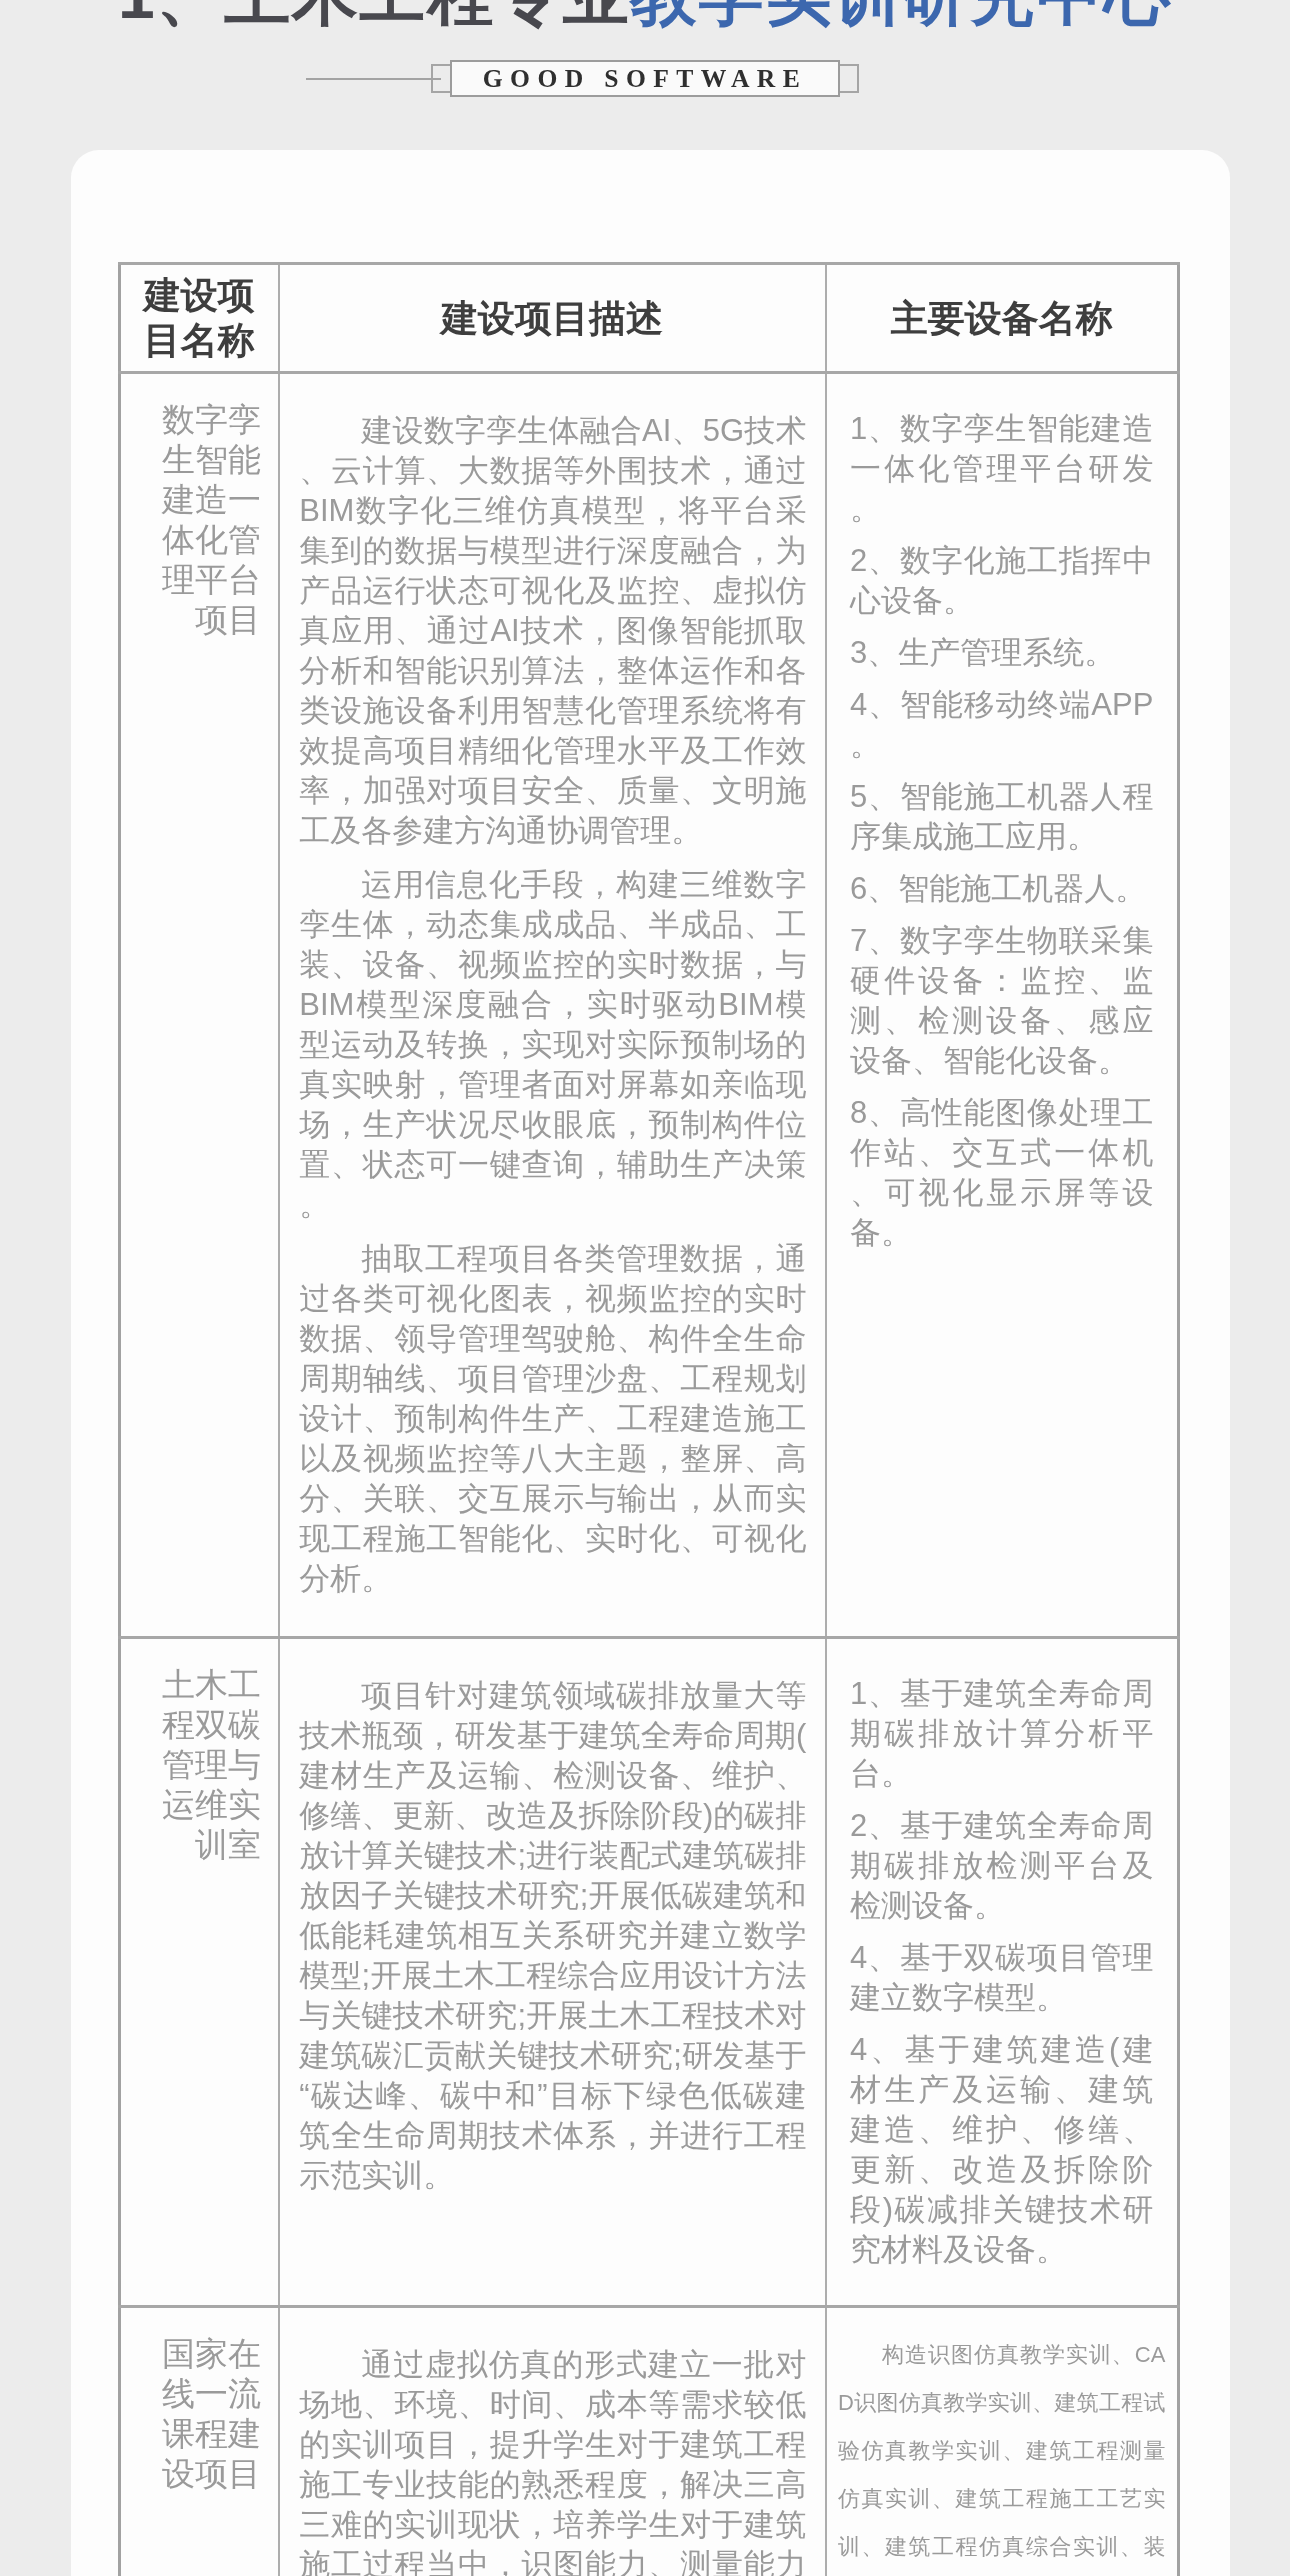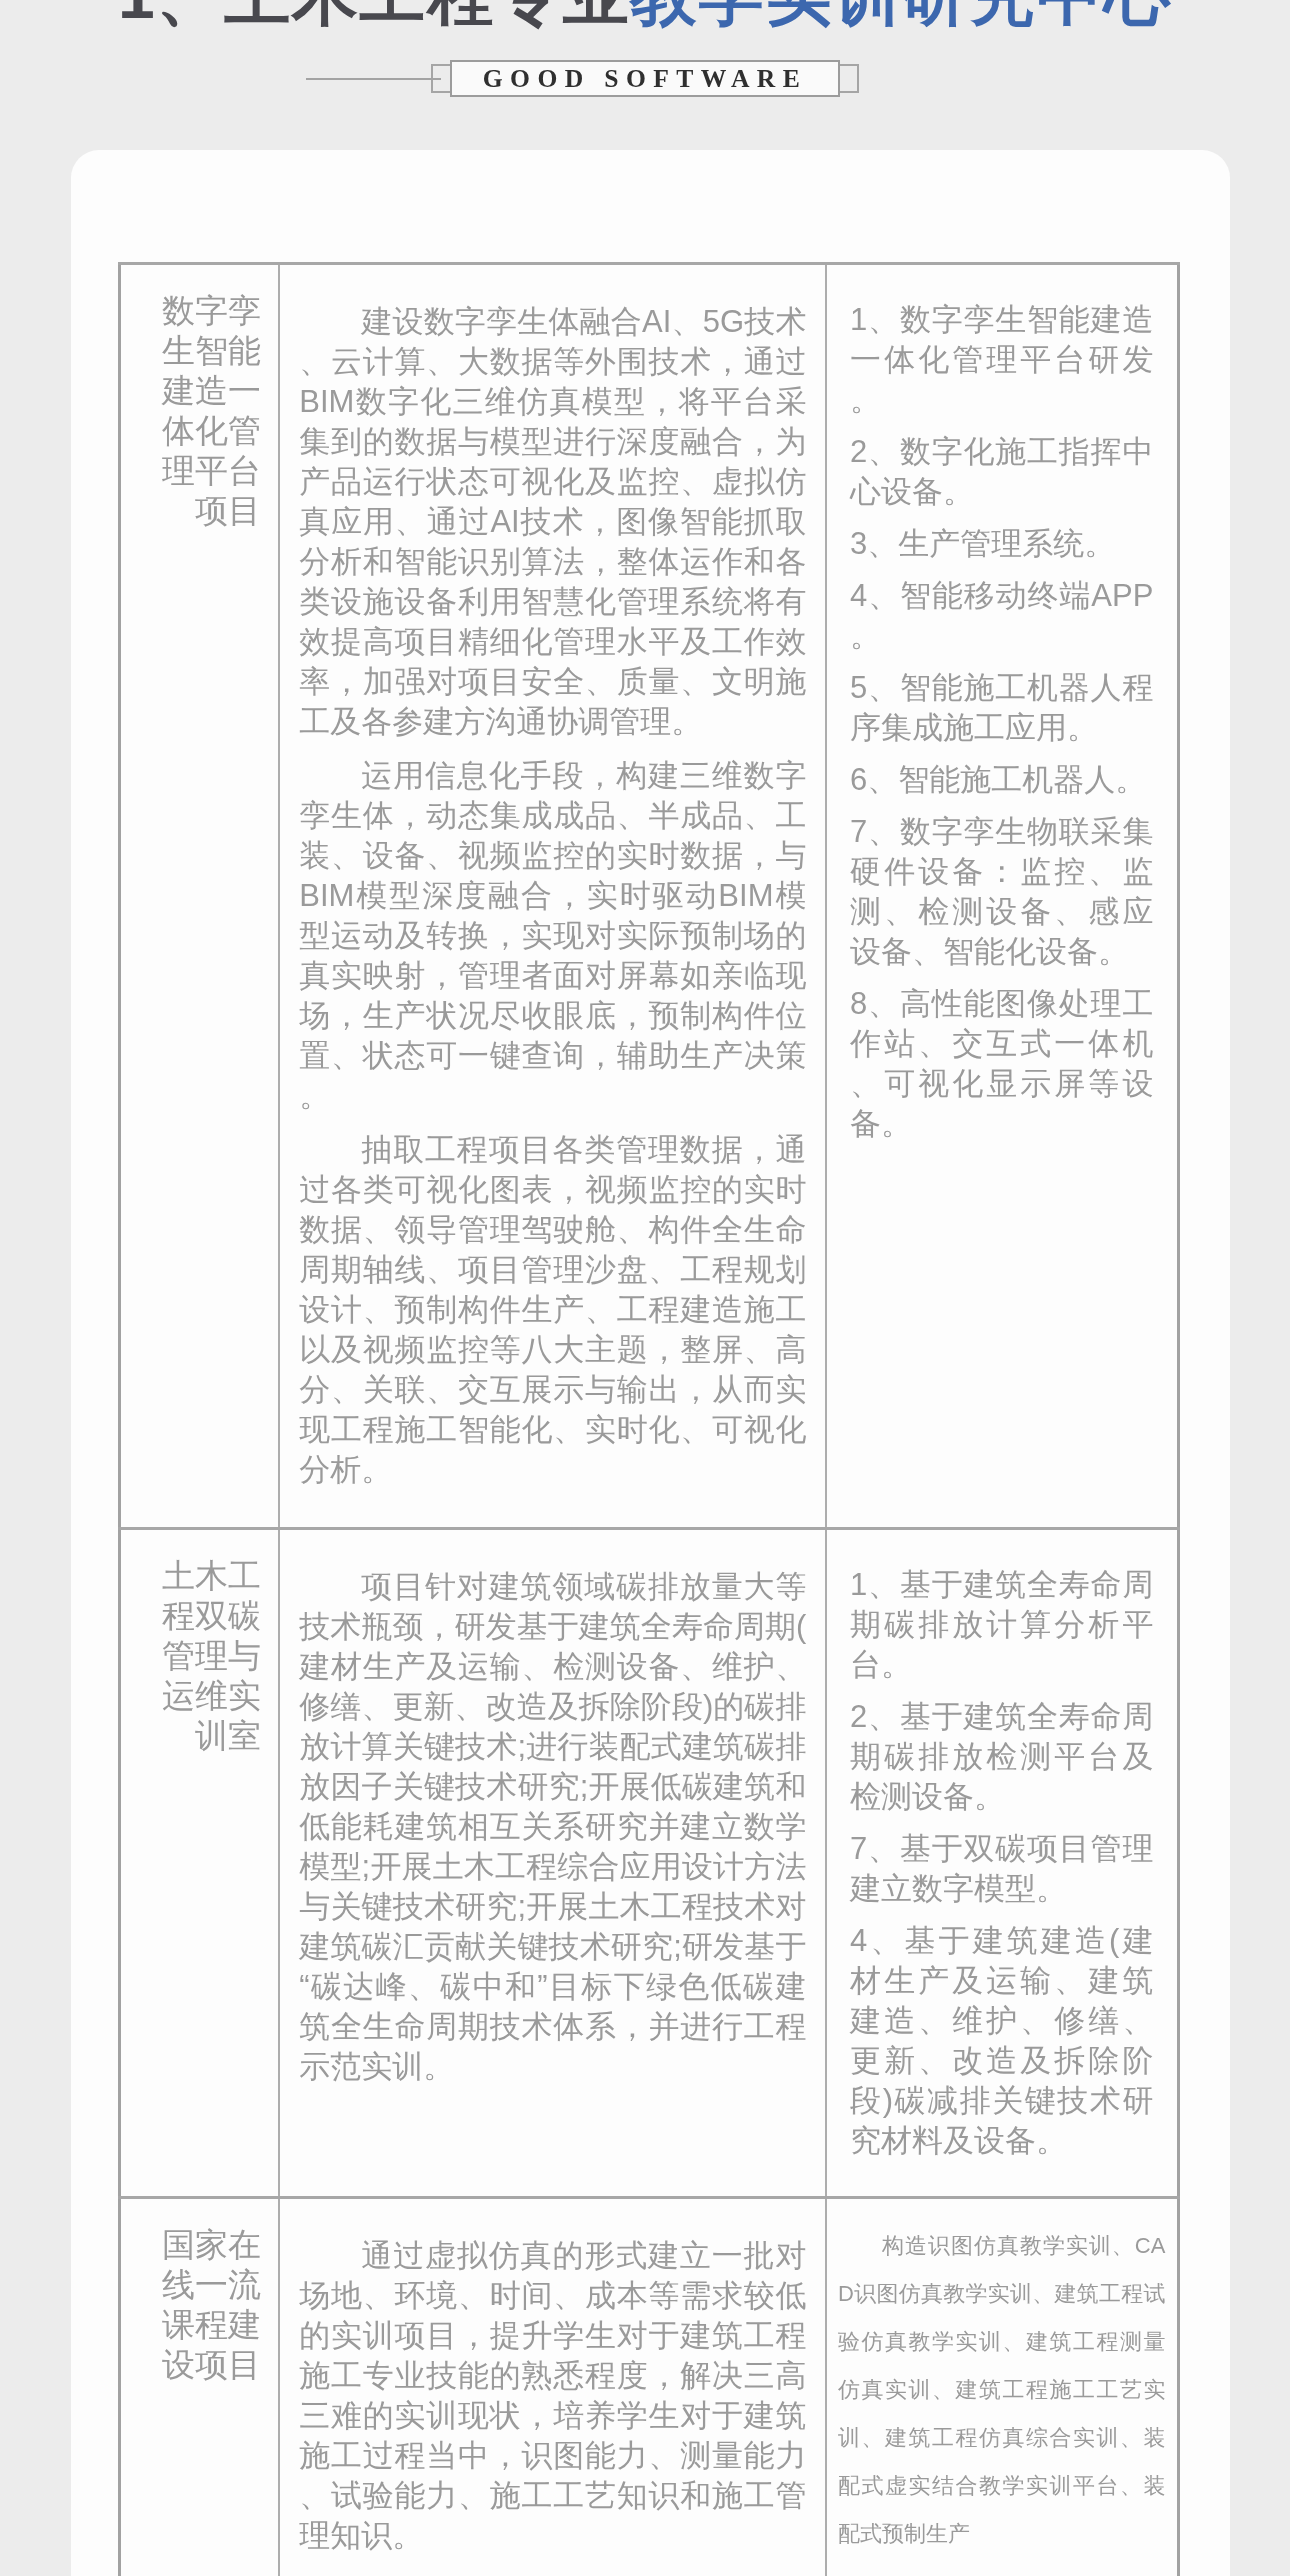--- a/index.html
+++ b/index.html
@@ -154,20 +154,25 @@
 </div>
 
 <div class="card">
   <table class="main-table">
     <colgroup>
       <col style="width:159px">
       <col style="width:547px">
       <col style="width:353px">
     </colgroup>
     <tbody>
+        <tr>
+      <th class="hdr">建设项目名称</th>
+      <th class="hdr">建设项目描述</th>
+      <th class="hdr">主要设备名称</th>
+    </tr>
 
     <tr>
       <td class="name-cell">数字孪生智能建造一体化管理平台项目</td>
       <td class="desc-cell">
         <p class="para">建设数字孪生体融合AI、5G技术、云计算、大数据等外围技术，通过BIM数字化三维仿真模型，将平台采集到的数据与模型进行深度融合，为产品运行状态可视化及监控、虚拟仿真应用、通过AI技术，图像智能抓取分析和智能识别算法，整体运作和各类设施设备利用智慧化管理系统将有效提高项目精细化管理水平及工作效率，加强对项目安全、质量、文明施工及各参建方沟通协调管理。</p>
         <p class="para">运用信息化手段，构建三维数字孪生体，动态集成成品、半成品、工装、设备、视频监控的实时数据，与BIM模型深度融合，实时驱动BIM模型运动及转换，实现对实际预制场的真实映射，管理者面对屏幕如亲临现场，生产状况尽收眼底，预制构件位置、状态可一键查询，辅助生产决策。</p>
         <p class="para">抽取工程项目各类管理数据，通过各类可视化图表，视频监控的实时数据、领导管理驾驶舱、构件全生命周期轴线、项目管理沙盘、工程规划设计、预制构件生产、工程建造施工以及视频监控等八大主题，整屏、高分、关联、交互展示与输出，从而实现工程施工智能化、实时化、可视化分析。</p>
       </td>
       <td class="equip-cell">
         <div class="equip-item">1、数字孪生智能建造一体化管理平台研发。</div>
@@ -182,21 +187,21 @@
     </tr>
 
     <tr>
       <td class="name-cell">土木工程双碳管理与运维实训室</td>
       <td class="desc-cell">
         <p class="para">项目针对建筑领域碳排放量大等技术瓶颈，研发基于建筑全寿命周期(建材生产及运输、检测设备、维护、修缮、更新、改造及拆除阶段)的碳排放计算关键技术;进行装配式建筑碳排放因子关键技术研究;开展低碳建筑和低能耗建筑相互关系研究并建立数学模型;开展土木工程综合应用设计方法与关键技术研究;开展土木工程技术对建筑碳汇贡献关键技术研究;研发基于“碳达峰、碳中和”目标下绿色低碳建筑全生命周期技术体系，并进行工程示范实训。</p>
       </td>
       <td class="equip-cell">
         <div class="equip-item">1、基于建筑全寿命周期碳排放计算分析平台。</div>
         <div class="equip-item">2、基于建筑全寿命周期碳排放检测平台及检测设备。</div>
-        <div class="equip-item">7、基于双碳项目管理建立数字模型。</div>
+        <div class="equip-item">4、基于双碳项目管理建立数字模型。</div>
         <div class="equip-item">4、基于建筑建造(建材生产及运输、建筑建造、维护、修缮、更新、改造及拆除阶段)碳减排关键技术研究材料及设备。</div>
       </td>
     </tr>
 
     <tr>
       <td class="name-cell">国家在线一流课程建设项目</td>
       <td class="desc-cell">
         <p class="para">通过虚拟仿真的形式建立一批对场地、环境、时间、成本等需求较低的实训项目，提升学生对于建筑工程施工专业技能的熟悉程度，解决三高三难的实训现状，培养学生对于建筑施工过程当中，识图能力、测量能力、试验能力、施工工艺知识和施工管理知识。</p>
       </td>
       <td class="equip-cell">

